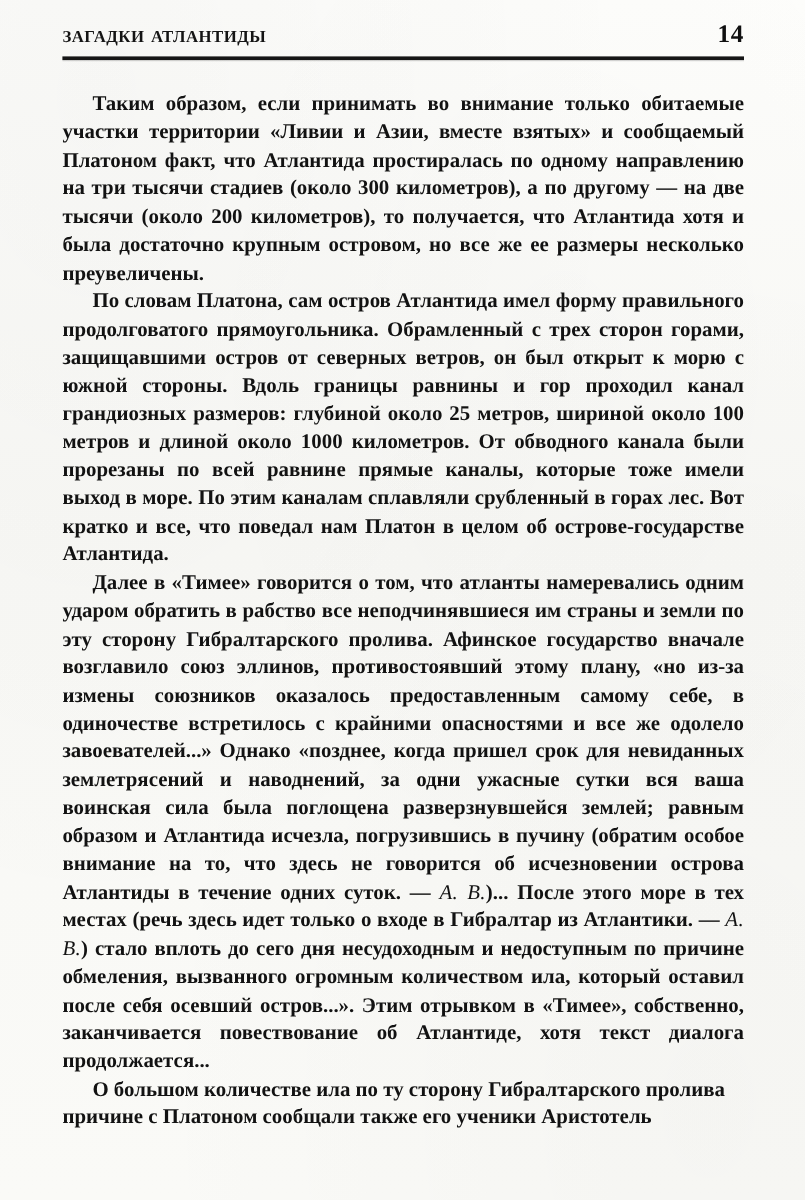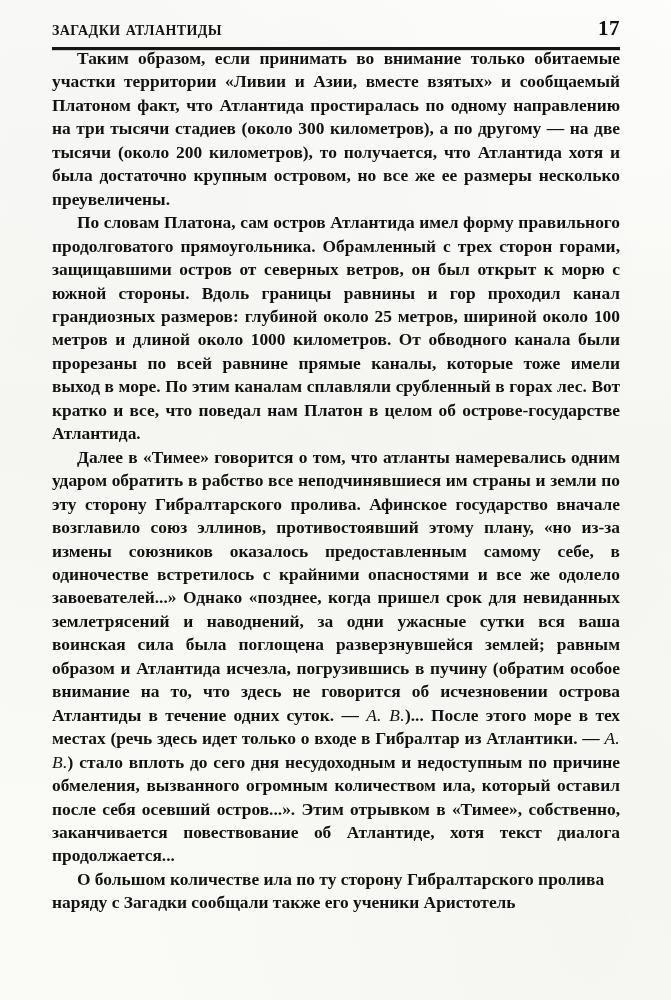--- a/index.html
+++ b/index.html
@@ -90,21 +90,21 @@
     top: 2.6px;
     width: 568px;
     height: 0.8px;
     background: rgba(20,20,20,0.18);
   }
 
   
   .body-text {
     position: absolute;
     left: 52px;
-    top: 47px;
+    top: 75px;
     width: 568px;
     font-family: "Liberation Serif", "DejaVu Serif", serif;
     font-weight: 700;
     font-size: 17.4px;
     line-height: 23.45px;
     color: #121212;
     text-align: justify;
     text-justify: inter-word;
     -webkit-font-smoothing: none;
   }
@@ -127,29 +127,29 @@
   }
 </style>
 </head>
 <body>
 
 <div class="page">
   <div class="content">
 
     <div class="header">
       <div class="header-title">Загадки Атлантиды</div>
-      <div class="header-folio">17</div>
+      <div class="header-folio">14</div>
     </div>
 
     <div class="header-rule"></div>
 
     <div class="body-text">
       <p class="para">Таким образом, если принимать во внимание только обитаемые участки территории «Ливии и Азии, вместе взятых» и сообщаемый Платоном факт, что Атлантида простиралась по одному направлению на три тысячи стадиев (около 300 километров), а по другому — на две тысячи (около 200 километров), то получается, что Атлантида хотя и была достаточно крупным островом, но все же ее размеры несколько преувеличены.</p>
 
       <p class="para">По словам Платона, сам остров Атлантида имел форму правильного продолговатого прямоугольника. Обрамленный с трех сторон горами, защищавшими остров от северных ветров, он был открыт к морю с южной стороны. Вдоль границы равнины и гор проходил канал грандиозных размеров: глубиной около 25 метров, шириной около 100 метров и длиной около 1000 километров. От обводного канала были прорезаны по всей равнине прямые каналы, которые тоже имели выход в море. По этим каналам сплавляли срубленный в горах лес. Вот кратко и все, что поведал нам Платон в целом об острове-государстве Атлантида.</p>
 
       <p class="para" id="para-3">Далее в «Тимее» говорится о том, что атланты намеревались одним ударом обратить в рабство все неподчинявшиеся им страны и земли по эту сторону Гибралтарского пролива. Афинское государство вначале возглавило союз эллинов, противостоявший этому плану, «но из-за измены союзников оказалось предоставленным самому себе, в одиночестве встретилось с крайними опасностями и все же одолело завоевателей...» Однако «позднее, когда пришел срок для невиданных землетрясений и наводнений, за одни ужасные сутки вся ваша воинская сила была поглощена разверзнувшейся землей; равным образом и Атлантида исчезла, погрузившись в пучину (обратим особое внимание на то, что здесь не говорится об исчезновении острова Атлантиды в течение одних суток. — <span class="ed-note">А. В.</span>)... После этого море в тех местах (речь здесь идет только о входе в Гибралтар из Атлантики. — <span class="ed-note">А. В.</span>) стало вплоть до сего дня несудоходным и недоступным по причине обмеления, вызванного огромным количеством ила, который оставил после себя осевший остров...». Этим отрывком в «Тимее», собственно, заканчивается повествование об Атлантиде, хотя текст диалога продолжается...</p>
 
-      <p class="para last">О большом количестве ила по ту сторону Гибралтарского пролива наряду с Загадки сообщали также его ученики Аристотель</p>
+      <p class="para last">О большом количестве ила по ту сторону Гибралтарского пролива причине с Платоном сообщали также его ученики Аристотель</p>
     </div>
 
   </div>
 </div>
 
 </body></html>

